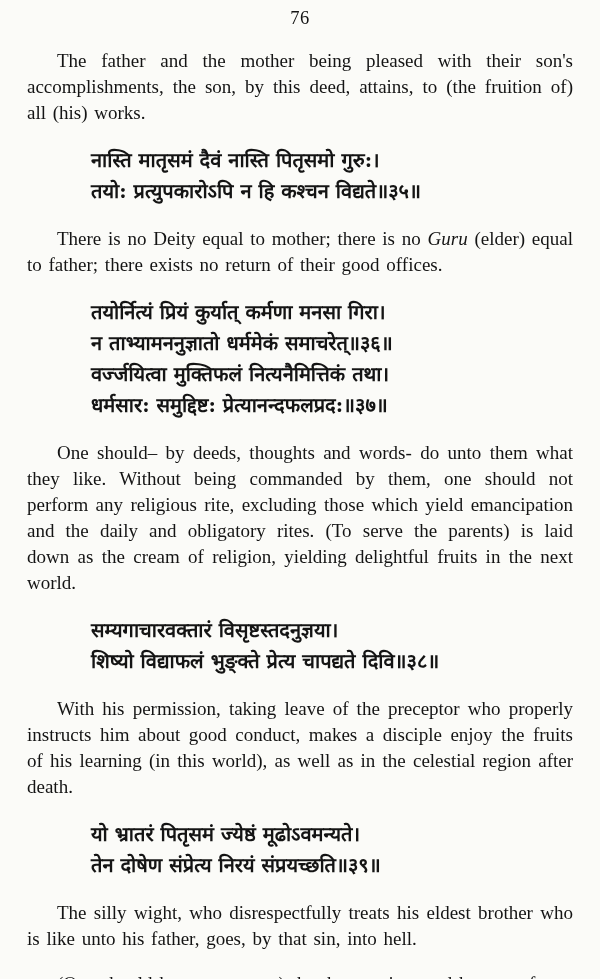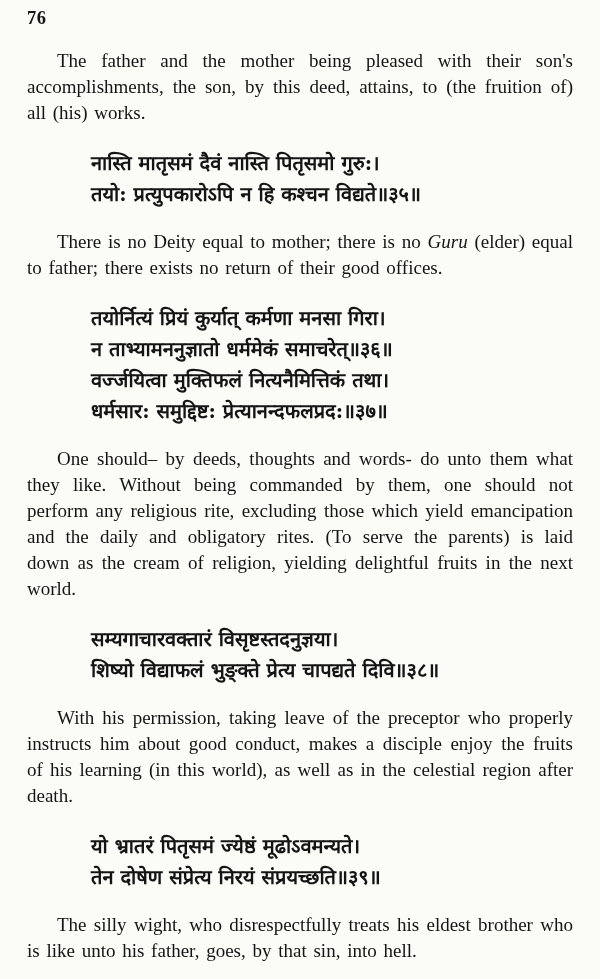--- a/index.html
+++ b/index.html
@@ -11,37 +11,37 @@
     color: #141414;
   }
   .page {
     box-sizing: border-box;
     width: 600px; height: 979px;
     padding: 8px 27px 0 27px;
     overflow: hidden;
   }
   .header {
     display: flex;
-    justify-content: flex-start;
+    justify-content: center;
     align-items: baseline;
-    font-weight: bold;
+    font-weight: normal;
     font-size: 18.5px;
     margin-bottom: 8px;
   }
   .header .page-num { letter-spacing: 0.5px; }
   .body-para {
     font-size: 19px;
     line-height: 26px;
     text-align: justify;
     text-indent: 30px;
     margin: 19px 0;
     word-spacing: 2px;
   }
   .verse {
-    margin: 22px 0 10px 64px;
+    margin: 16px 0 10px 64px;
     font-size: 20px;
     font-weight: bold;
     line-height: 31px;
     font-family: "DejaVu Serif", serif; 
   }
   .verse-line { white-space: nowrap; }
   i { font-style: italic; }
 </style>
 </head>
 <body>

